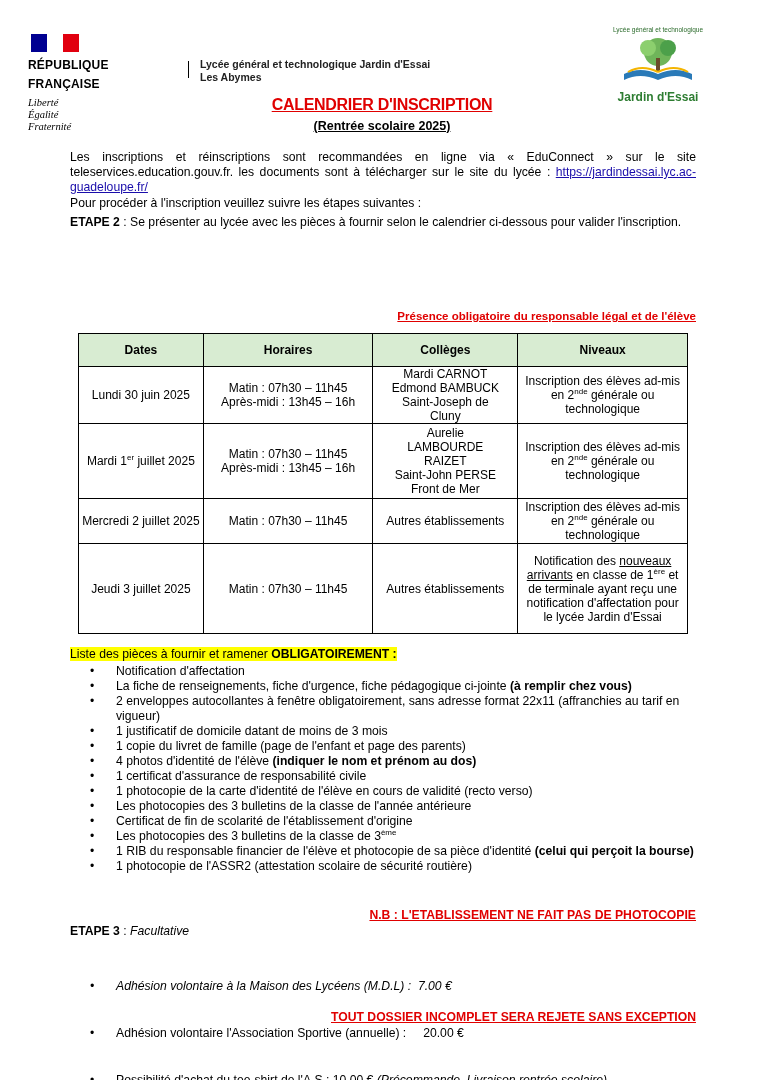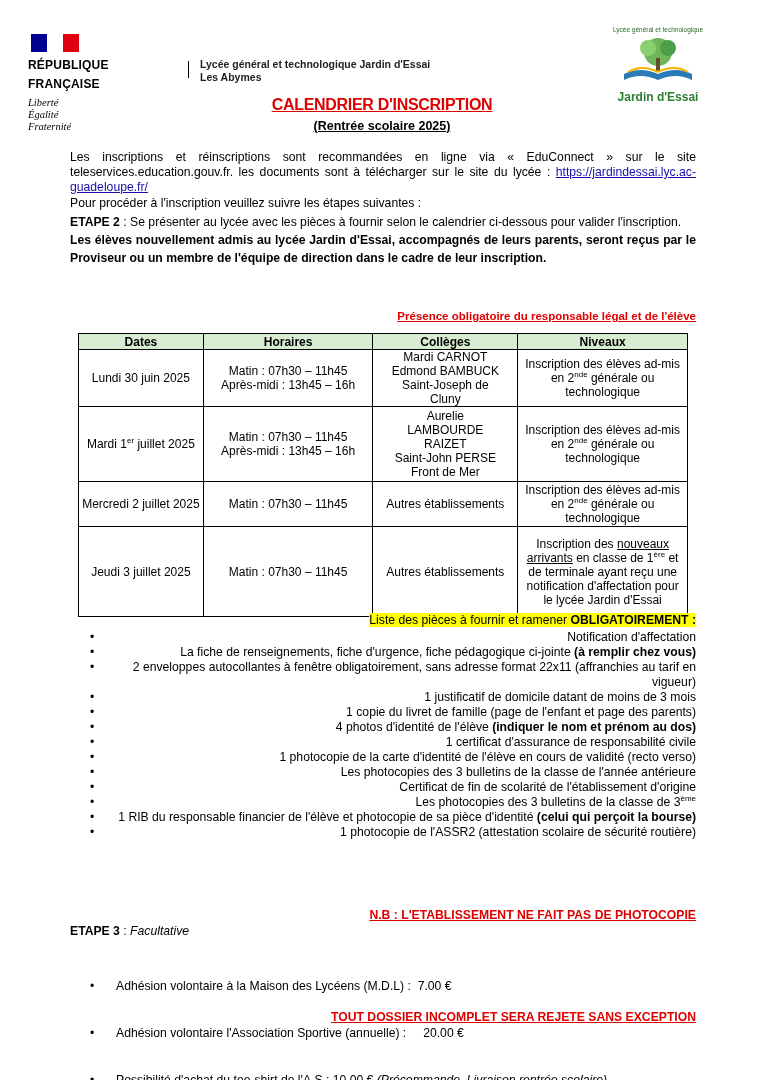--- a/index.html
+++ b/index.html
@@ -24,21 +24,21 @@
   .title { position: absolute; left: 0; width: 764px; text-align: center; }
   .t1 { top: 97px; font-weight: bold; color: #e00000; text-decoration: underline; font-size: 16px; font-family: "Liberation Sans Narrow", "Liberation Sans", sans-serif; letter-spacing: -0.3px; }
   .t2 { top: 119px; font-weight: bold; text-decoration: underline; font-size: 12.5px; }
 
   .content { position: absolute; left: 70px; width: 626px; }
   .just { text-align: justify; }
   a { color: #1a0dab; text-decoration: underline; }
   .bold { font-weight: bold; }
 
   table.cal { border-collapse: collapse; width: 610px; font-size: 12px; line-height: 14px; }
-  table.cal th { background: #d8ecd2; font-weight: bold; border: 1.5px solid #000; height: 16px; }
+  table.cal th { background: #d8ecd2; font-weight: bold; border: 1.5px solid #000; height: 33px; }
   table.cal td { border: 1.5px solid #000; text-align: center; vertical-align: middle; padding: 0 3px; }
 
   .red-under { color: #e00000; text-decoration: underline; font-weight: bold; text-align: right; }
   ul.bullets { list-style: none; }
   ul.bullets li { position: relative; padding-left: 46px; line-height: 15px; }
   ul.bullets li::before { content: "•"; position: absolute; left: 20px; top: 0; }
   .hl { background: #ffff00; font-weight: bold; }
   sup { font-size: 8px; line-height: 0; }
 </style>
 </head>
@@ -81,21 +81,20 @@
 <div class="title t1">CALENDRIER D'INSCRIPTION</div>
 <div class="title t2">(Rentrée scolaire 2025)</div>
 
 <div class="content just" style="top:150px;">
   <span>Les inscriptions et réinscriptions sont recommandées en ligne via « EduConnect » sur le site teleservices.education.gouv.fr. les documents sont à télécharger sur le site du lycée : </span><a>https://jardindessai.lyc.ac-guadeloupe.fr/</a>
 </div>
 
 <div class="content" style="top:196px;">
   <div style="margin-bottom:2px;">Pour procéder à l'inscription veuillez suivre les étapes suivantes :</div>
   <div class="just" style="line-height:18px;"><span class="bold">ETAPE 2</span><span> : Se présenter au lycée avec les pièces à fournir selon le calendrier ci-dessous pour valider l'inscription.</span></div>
-  <div class="bold just" style="line-height:18px;">Les élèves nouvellement admis au lycée Jardin d'Essai, accompagnés de leurs parents, seront reçus par le Proviseur ou un membre de l'équipe de direction dans le cadre de leur inscription.</div>
 </div>
 
 <div class="content red-under" style="top:309px; font-size:11.5px;">Présence obligatoire du responsable légal et de l'élève</div>
 
 <div class="content" style="top:333px; left:78px;">
   <table class="cal">
     <colgroup>
         <col style="width:125px">
         <col style="width:170px">
         <col style="width:145px">
@@ -148,27 +147,27 @@
       <td><span>Inscription des élèves ad-mis en 2</span><sup>nde</sup><span> générale ou technologique</span></td>
     </tr>
     <tr style="height:90px;">
       <td>Jeudi 3 juillet 2025</td>
       <td>
             <div>Matin : 07h30 – 11h45</div>
           </td>
       <td>
             <div>Autres établissements</div>
           </td>
-      <td><span>Inscription des </span><span style="text-decoration:underline;">nouveaux arrivants</span><span> en classe de 1</span><sup>ère</sup><span> et de terminale ayant reçu une notification d'affectation pour le lycée Jardin d'Essai</span></td>
+      <td><span>Notification des </span><span style="text-decoration:underline;">nouveaux arrivants</span><span> en classe de 1</span><sup>ère</sup><span> et de terminale ayant reçu une notification d'affectation pour le lycée Jardin d'Essai</span></td>
     </tr>
   </tbody>
     </table>
 </div>
 
-<div class="content" style="top:613px;text-align:right;">
+<div class="content" style="top:647px;">
   <div style="margin-bottom:2px;"><span class="hl" style="font-weight:normal;">Liste des pièces à fournir et ramener </span><span class="hl">OBLIGATOIREMENT :</span></div>
   <ul class="bullets">
     <li><span>Notification d'affectation</span></li>
     <li><span>La fiche de renseignements, fiche d'urgence, fiche pédagogique ci-jointe </span><b>(à remplir chez vous)</b></li>
     <li><span>2 enveloppes autocollantes à fenêtre obligatoirement, sans adresse format 22x11 (affranchies au tarif en vigueur)</span></li>
     <li><span>1 justificatif de domicile datant de moins de 3 mois</span></li>
     <li><span>1 copie du livret de famille (page de l'enfant et page des parents)</span></li>
     <li><span>4 photos d'identité de l'élève </span><b>(indiquer le nom et prénom au dos)</b></li>
     <li><span>1 certificat d'assurance de responsabilité civile</span></li>
     <li><span>1 photocopie de la carte d'identité de l'élève en cours de validité (recto verso)</span></li>
@@ -178,19 +177,19 @@
     <li><span>1 RIB du responsable financier de l'élève et photocopie de sa pièce d'identité </span><b>(celui qui perçoit la bourse)</b></li>
     <li><span>1 photocopie de l'ASSR2 (attestation scolaire de sécurité routière)</span></li>
   </ul>
 </div>
 
 <div class="content red-under" style="top:908px;">N.B : L'ETABLISSEMENT NE FAIT PAS DE PHOTOCOPIE</div>
 
 <div class="content" style="top:924px;">
   <div style="margin-bottom:9px;"><span class="bold">ETAPE 3</span><span> : </span><i>Facultative</i></div>
   <ul class="bullets" style="white-space:pre;">
-    <li style="line-height:17px;"><span>Adhésion volontaire à la Maison des Lycéens (M.D.L) :  7.00 €</span></li>
+    <li style="line-height:17px;font-style:italic;"><span>Adhésion volontaire à la Maison des Lycéens (M.D.L) :  7.00 €</span></li>
     <li style="line-height:17px;"><span>Adhésion volontaire l'Association Sportive (annuelle) :     20.00 €</span></li>
     <li style="line-height:17px;"><span>Possibilité d'achat du tee-shirt de l'A.S : 10.00 € </span><i>(Précommande, Livraison rentrée scolaire)</i></li>
   </ul>
 </div>
 
 <div class="content red-under" style="top:1010px;">TOUT DOSSIER INCOMPLET SERA REJETE SANS EXCEPTION</div>
 
 </body></html>

